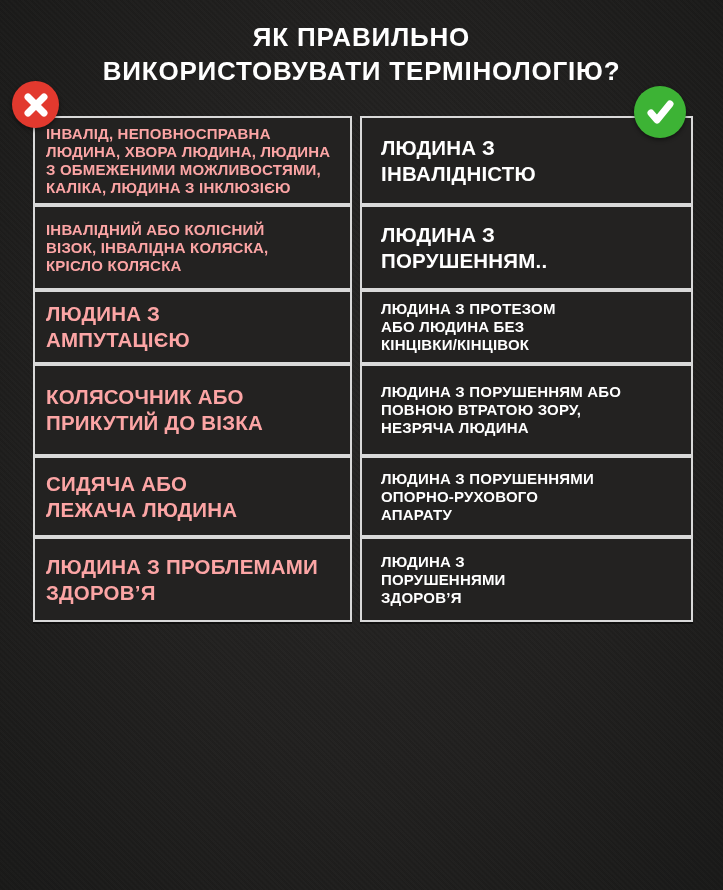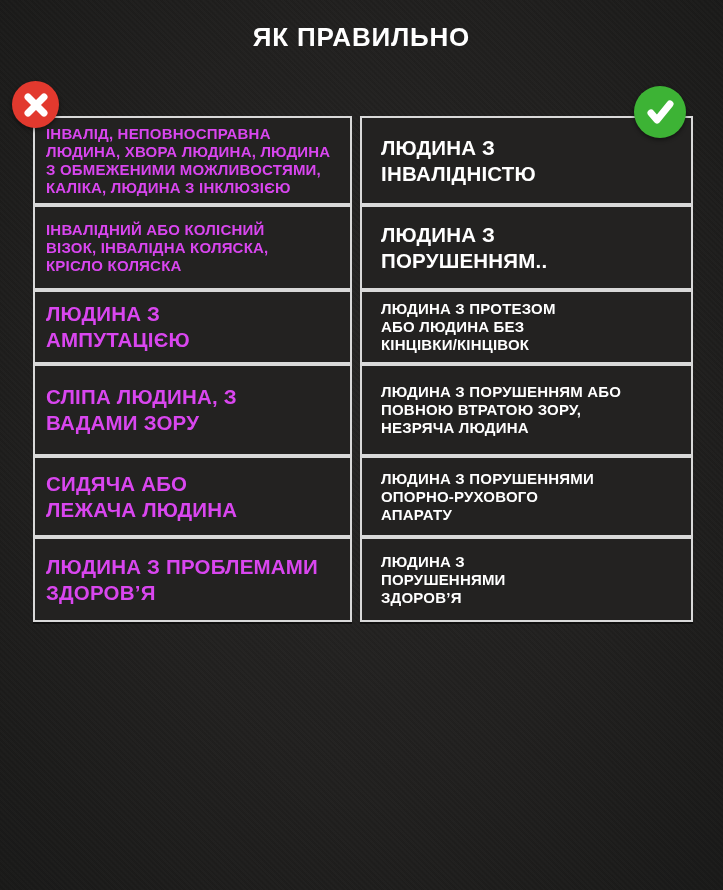--- a/index.html
+++ b/index.html
@@ -51,32 +51,33 @@
     box-shadow:0 2px 0 rgba(0,0,0,0.5);
     background:#232221;
     display:flex;
     align-items:center;
     box-sizing:border-box;
     white-space:pre-line;
     font-weight:700;
     text-transform:uppercase;
     letter-spacing:0.2px;
   }
-  .cell.wrong{color:#d946ef;padding:4px 8px 4px 11px;}
+  .cell.wrong{color:#fca5a5;padding:4px 8px 4px 11px;}
   .cell.right{color:#ffffff;padding:4px 8px 4px 19px;}
   .cell.sm{font-size:15px;line-height:1.2;}
   .cell.lg{font-size:20.5px;line-height:1.25;}
 </style>
 </head>
 <body>
 
 <div class="canvas">
 
   <div class="title">
     <div>ЯК ПРАВИЛЬНО</div>
+    <div>ВИКОРИСТОВУВАТИ ТЕРМІНОЛОГІЮ?</div>
   </div>
 
   <div class="badge badge-x">
     <svg width="26" height="26" viewBox="0 0 26 26" aria-hidden="true">
       <g stroke="#ffffff" stroke-width="7" stroke-linecap="round">
         <line x1="5" y1="5" x2="21" y2="21"></line>
         <line x1="21" y1="5" x2="5" y2="21"></line>
       </g>
     </svg>
   </div>
@@ -102,24 +103,24 @@
 
     <div class="cell right lg">ЛЮДИНА З
 ПОРУШЕННЯМ..</div>
 
     <div class="cell wrong lg">ЛЮДИНА З
 АМПУТАЦІЄЮ</div>
     <div class="cell right sm">ЛЮДИНА З ПРОТЕЗОМ
 АБО ЛЮДИНА БЕЗ
 КІНЦІВКИ/КІНЦІВОК</div>
 
+    <div class="cell wrong lg">КОЛЯСОЧНИК АБО
+ПРИКУТИЙ ДО ВІЗКА</div>
 
 
-    <div class="cell wrong lg">СЛІПА ЛЮДИНА, З
-ВАДАМИ ЗОРУ</div>
     <div class="cell right sm">ЛЮДИНА З ПОРУШЕННЯМ АБО
 ПОВНОЮ ВТРАТОЮ ЗОРУ,
 НЕЗРЯЧА ЛЮДИНА</div>
 
     <div class="cell wrong lg">СИДЯЧА АБО
 ЛЕЖАЧА ЛЮДИНА</div>
     <div class="cell right sm">ЛЮДИНА З ПОРУШЕННЯМИ
 ОПОРНО-РУХОВОГО
 АПАРАТУ</div>
 

